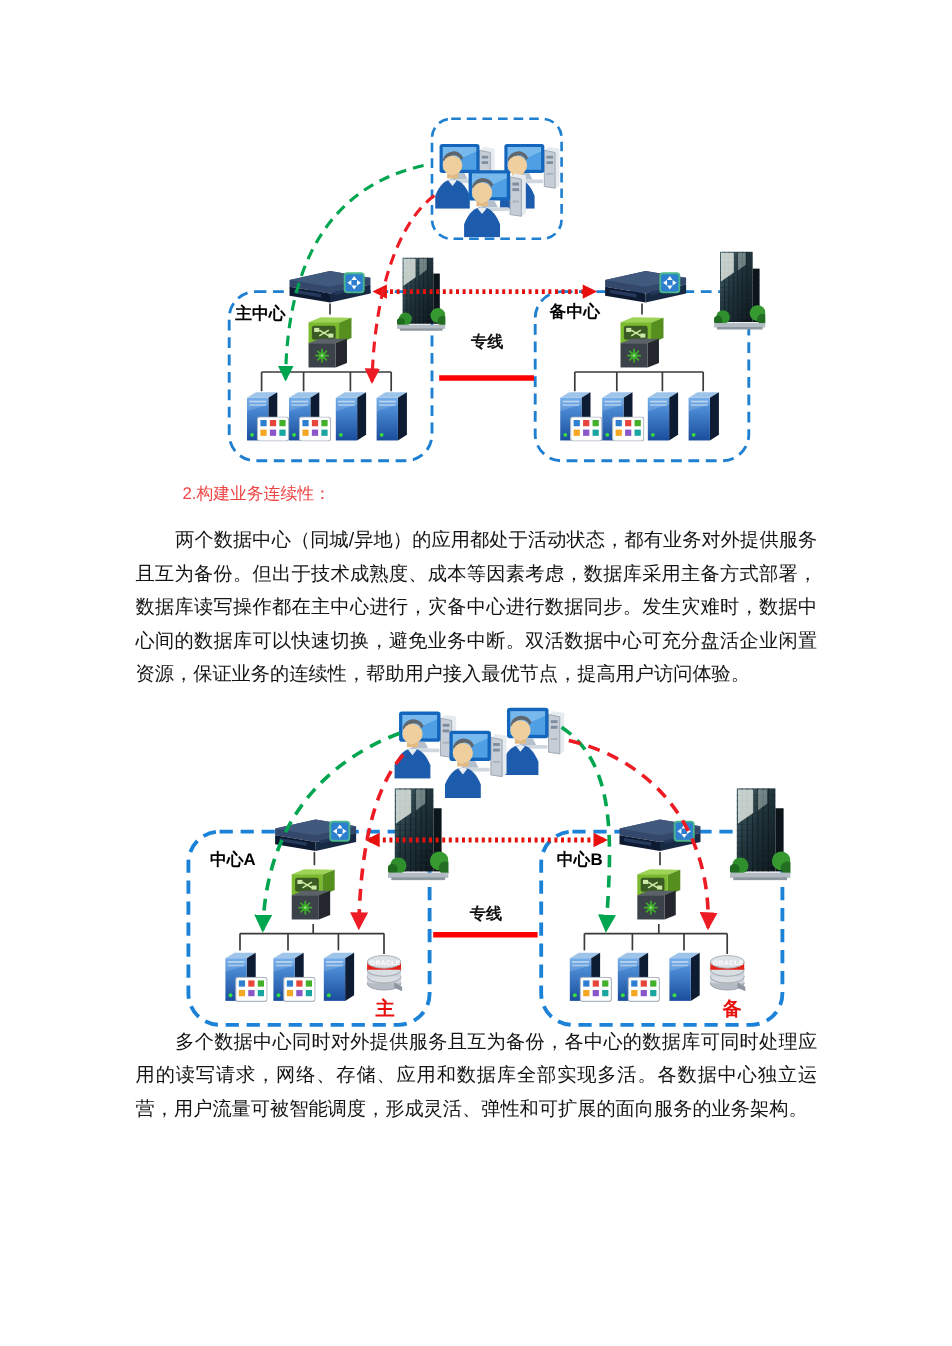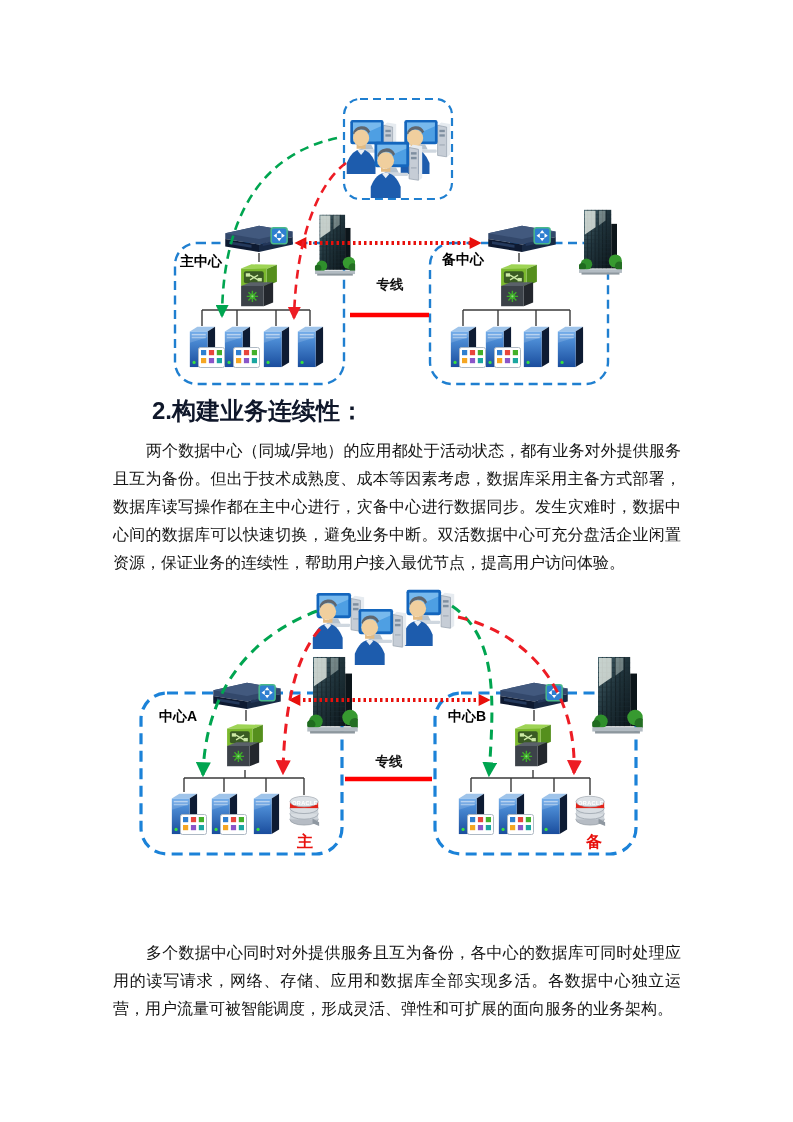--- a/index.html
+++ b/index.html
@@ -1,26 +1,26 @@
 <!DOCTYPE html>
 <html><head>
 <meta charset="utf-8">
 <style>
   html,body{margin:0;padding:0;background:#ffffff}
   .page{position:relative;width:793px;height:1122px;background:#fff;overflow:hidden;
         font-family:"Liberation Sans","DejaVu Sans",sans-serif;color:#111}
-  .fig{position:absolute;left:1px;width:732px;margin:0;padding:0}
+  .fig{position:absolute;left:17px;width:732px;margin:0;padding:0}
   .lay{position:absolute;left:0;top:0}
   .icn{position:absolute}
   .icn svg{display:block;width:100%;height:100%}
   .lbl{position:absolute;font-weight:700;font-size:14px;color:#000;white-space:nowrap;line-height:1.1}
   .linklbl{position:absolute;width:56px;text-align:center;font-weight:700;font-size:13.5px;color:#111;line-height:1.1}
   .role{position:absolute;width:26px;text-align:center;font-weight:700;font-size:16px;color:#e8100c;line-height:1.1}
   .oband{position:absolute;width:30px;text-align:center;font-size:5.5px;line-height:7px;font-weight:700;color:#fff;letter-spacing:.4px}
-  .hd{position:absolute;left:152px;font-size:24px;font-weight:700;color:#0f172a;line-height:22px;white-space:nowrap}
+  .hd{position:absolute;left:152px;font-size:14px;font-weight:400;color:#ef4444;line-height:22px;white-space:nowrap}
   .para{position:absolute;left:113px;width:568px;font-size:16px;line-height:28px;color:#141414;
         text-align:justify;text-indent:33px}
 </style>
 </head>
 <body>
 
 <svg width="0" height="0" style="position:absolute" aria-hidden="true">
 <defs>
   <linearGradient id="g-srv" x1="0" y1="0" x2="0" y2="1">
     <stop offset="0" stop-color="#5b9fe6"></stop>
@@ -438,15 +438,15 @@
       </g>
       <path d="M344 194 H431" stroke="#ff0000" stroke-width="4.5" fill="none"></path>
       <path d="M291 115 H486" stroke="#e8100c" stroke-width="4" stroke-dasharray="2.5 3" fill="none" marker-start="url(#mk-rr)" marker-end="url(#mk-rr)"></path>
       <path d="M316 26 C240 55 204 115 202 190" stroke="#00a550" stroke-width="3" stroke-dasharray="10 7" fill="none" marker-end="url(#mk-g)"></path>
       <path d="M319 44 C291 75 283 135 282 188" stroke="#ed1c24" stroke-width="3" stroke-dasharray="10 7" fill="none" marker-end="url(#mk-r)"></path>
       <path d="M451 21 C497 52 493 115 488 190" stroke="#00a550" stroke-width="3" stroke-dasharray="10 7" fill="none" marker-end="url(#mk-g)"></path>
       <path d="M457 32 C532 50 576 110 573 188" stroke="#ed1c24" stroke-width="3" stroke-dasharray="10 7" fill="none" marker-end="url(#mk-r)"></path>
     </svg>
   </figure>
 
-  <div class="para" style="top:939px">多个数据中心同时对外提供服务且互为备份，各中心的数据库可同时处理应用的读写请求，网络、存储、应用和数据库全部实现多活。各数据中心独立运营，用户流量可被智能调度，形成灵活、弹性和可扩展的面向服务的业务架构。</div>
+  <div class="para" style="top:855px">多个数据中心同时对外提供服务且互为备份，各中心的数据库可同时处理应用的读写请求，网络、存储、应用和数据库全部实现多活。各数据中心独立运营，用户流量可被智能调度，形成灵活、弹性和可扩展的面向服务的业务架构。</div>
 
 </div>
 
 </body></html>

